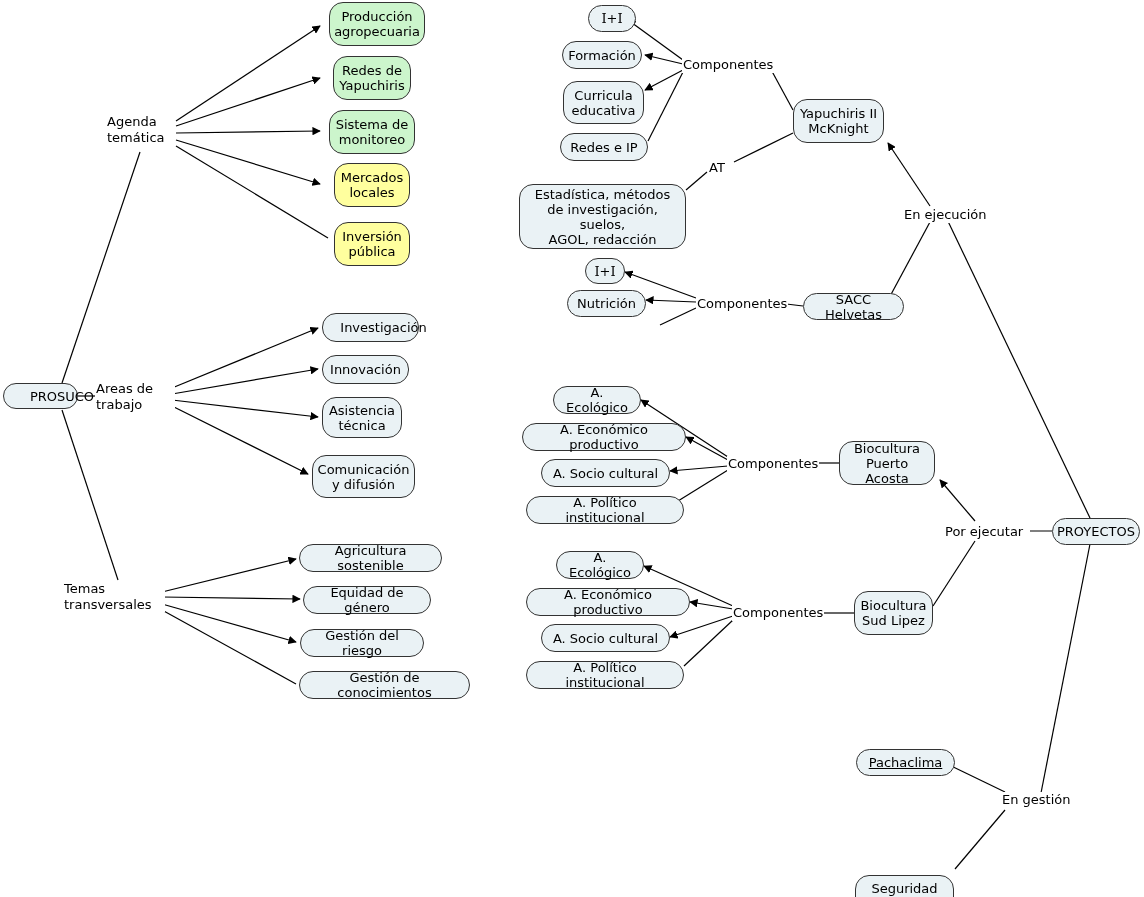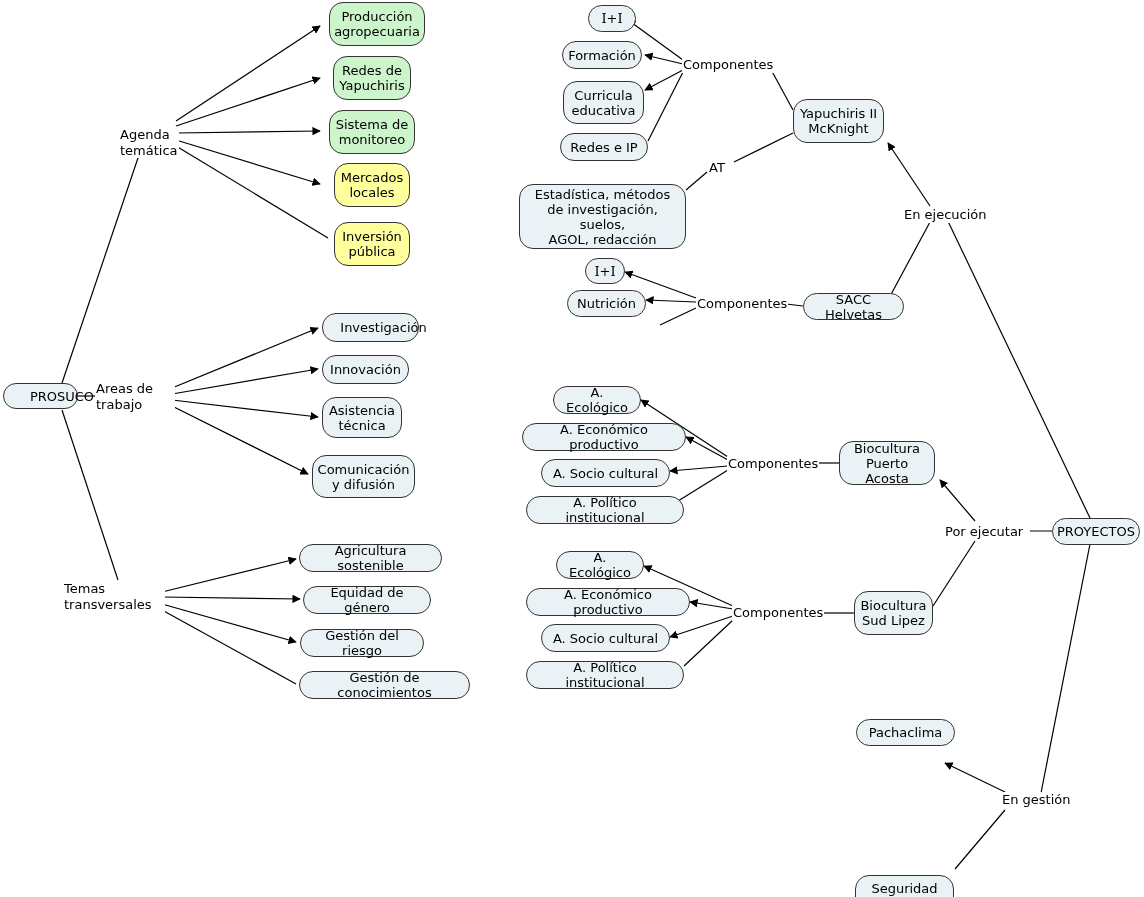--- a/index.html
+++ b/index.html
@@ -108,21 +108,21 @@
       <path d="M 854 613 L 822 613"></path>
       <path d="M 733 606 L 644 566" marker-end="url(#arrow)"></path>
       <path d="M 733 609 L 690 602" marker-end="url(#arrow)"></path>
       <path d="M 733 616 L 670 637" marker-end="url(#arrow)"></path>
       <path d="M 733 620 L 684 666"></path>
     </g>
   </svg>
 
   <div class="node" style="left:3px;top:383px;width:75px;height:26px;padding-left:48px;">PROSUCO</div>
 
-  <div class="elabel" style="left:119px;top:114px;width:58px;margin-top:13px;">Agenda
+  <div class="elabel" style="left:106px;top:114px;width:58px;">Agenda
 temática</div>
   <div class="elabel" style="left:95px;top:381px;width:78px;">Areas de
 trabajo</div>
   <div class="elabel" style="left:63px;top:581px;width:100px;">Temas
 transversales</div>
 
   <div class="node green" style="left:329px;top:2px;width:96px;height:44px;">Producción
 agropecuaria</div>
   <div class="node green" style="left:333px;top:56px;width:78px;height:44px;">Redes de
 Yapuchiris</div>
@@ -158,21 +158,21 @@
   <div class="elabel" style="left:682px;top:57px;width:92px;">Componentes</div>
   <div class="elabel" style="left:708px;top:160px;width:22px;">AT</div>
 
   <div class="node" style="left:793px;top:99px;width:91px;height:44px;">Yapuchiris II
 McKnight</div>
   <div class="node" style="left:803px;top:293px;width:101px;height:27px;">SACC Helvetas</div>
   <div class="node" style="left:839px;top:441px;width:96px;height:44px;">Biocultura
 Puerto Acosta</div>
   <div class="node" style="left:854px;top:591px;width:79px;height:44px;">Biocultura
 Sud Lipez</div>
-  <div class="node" style="left:856px;top:719px;width:99px;height:27px;">Pachaclima</div>
+  <div class="node" style="left:856px;top:749px;width:99px;height:27px;text-decoration:underline;">Pachaclima</div>
   <div class="node" style="left:855px;top:875px;width:99px;height:42px;">Seguridad
 Alimentaria II</div>
 
   <div class="node serif" style="left:585px;top:258px;width:40px;height:26px;">I+I</div>
   <div class="node" style="left:567px;top:290px;width:79px;height:27px;">Nutrición</div>
 
   <div class="elabel" style="left:696px;top:296px;width:90px;">Componentes</div>
 
   <div class="node" style="left:553px;top:386px;width:88px;height:28px;">A. Ecológico</div>
   <div class="node" style="left:522px;top:423px;width:164px;height:28px;">A. Económico productivo</div>

